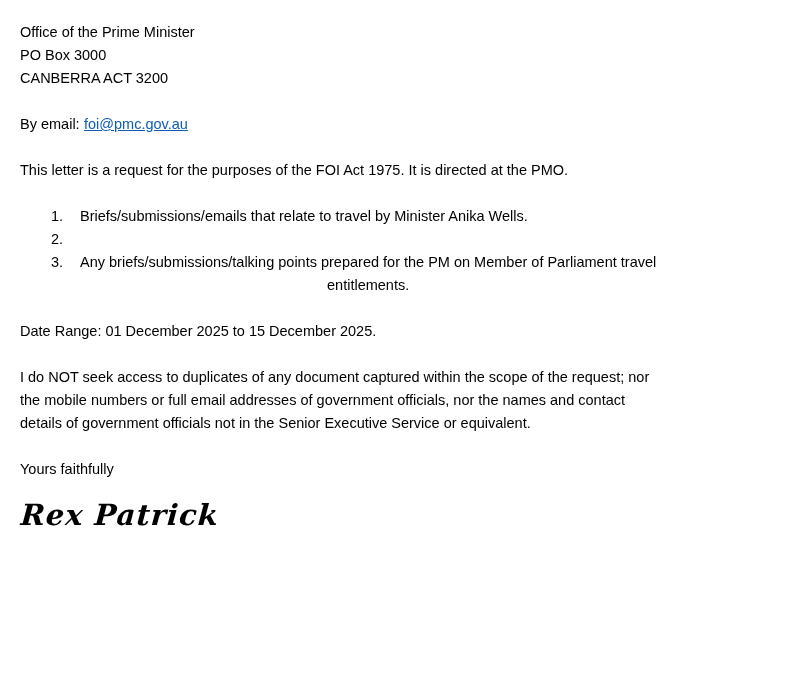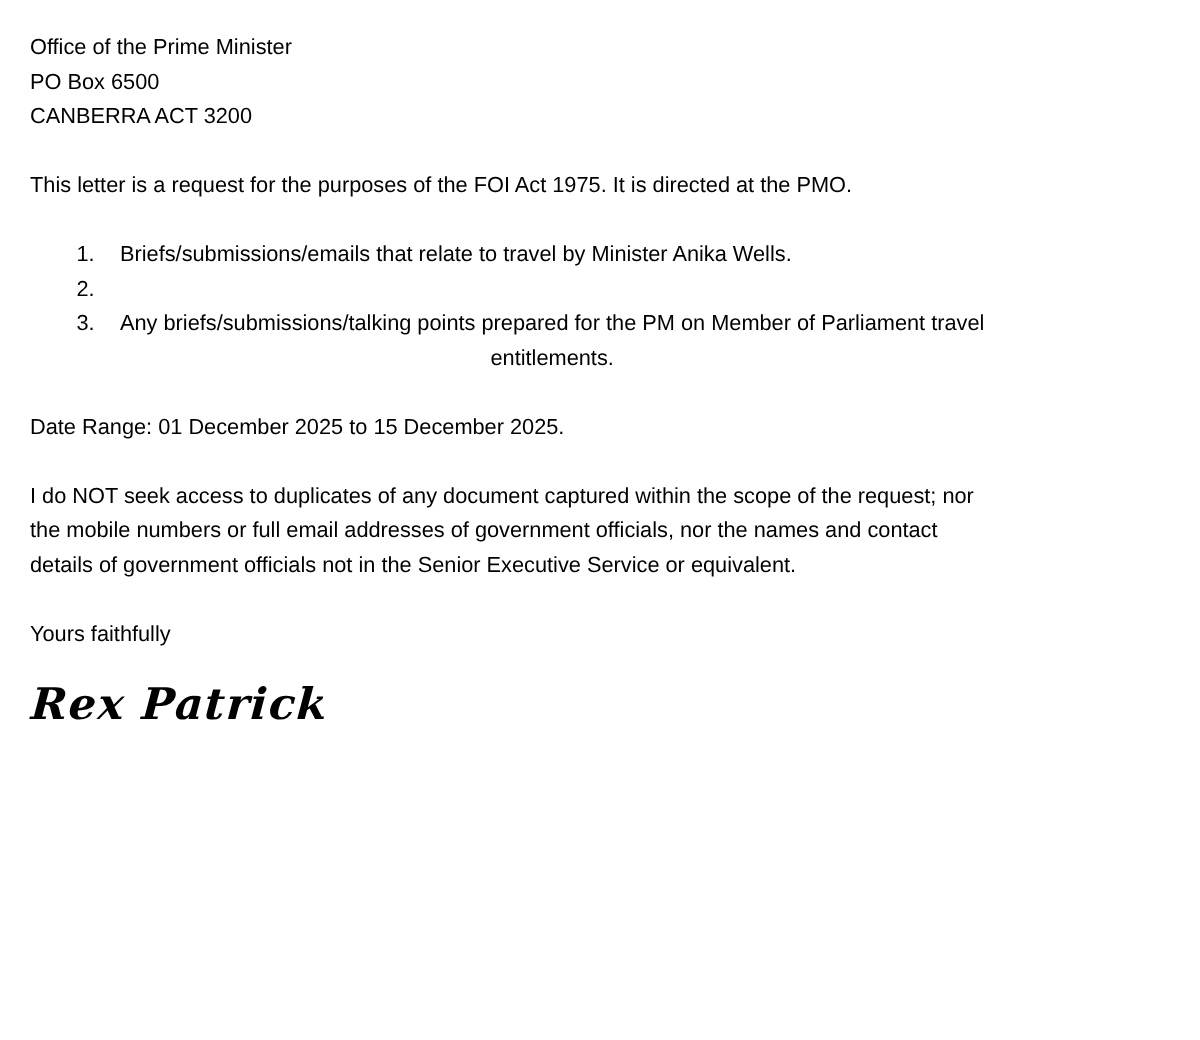--- a/index.html
+++ b/index.html
@@ -58,25 +58,28 @@
   }
 </style>
 </head>
 <body>
 
 <div class="page">
   <div class="letter">
 
     <div class="addr">
       <div>Office of the Prime Minister</div>
-      <div>PO Box 6500</div>
+      <div>PO Box 3000</div>
       <div>CANBERRA ACT 3200</div>
     </div>
 
 
+    <p>
+      <span class="email-prefix">By email:</span><a class="email-link" href="#">foi@pmc.gov.au</a>
+    </p>
 
 
     <p class="para">This letter is a request for the purposes of the FOI Act 1975. It is directed at the PMO.</p>
 
 
     <div class="req-list">
       <div class="req-item">
         <span class="num">1.</span>
         <span class="txt">Briefs/submissions/emails that relate to travel by Minister Anika Wells.</span>
       </div>

